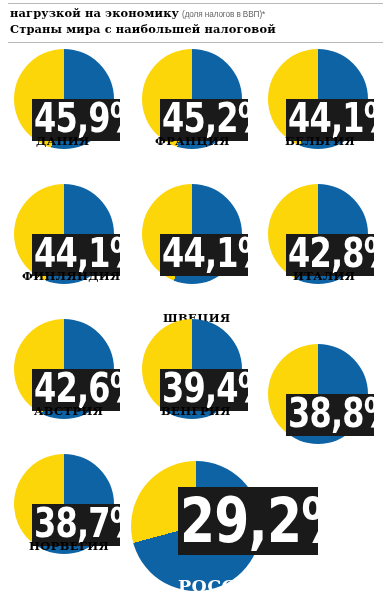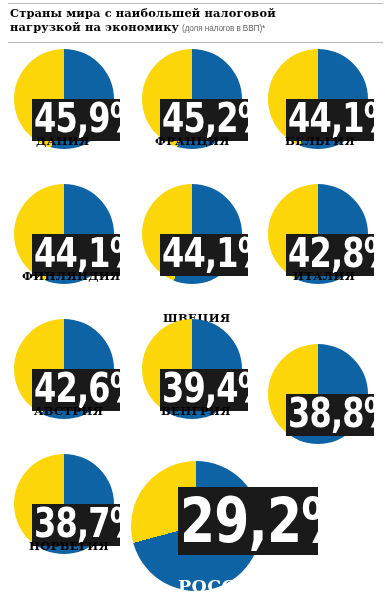--- a/index.html
+++ b/index.html
@@ -98,22 +98,22 @@
   }
 </style>
 </head>
 <body>
 
 <div id="infographic">
 
   <div class="rule-top"></div>
 
   <div id="title-block">
+    <div class="tline"><span>нагрузкой на экономику</span><span class="note">(доля налогов в ВВП)*</span></div>
     <div class="tline">Страны мира с наибольшей налоговой</div>
-    <div class="tline"><span>нагрузкой на экономику</span><span class="note">(доля налогов в ВВП)*</span></div>
   </div>
 
   <div class="rule-under-title"></div>
 
   <div id="pies">
       <div class="cell" style="left: 0px; top: 0px; width: 391px; height: 600px;">
         <div class="pie" style="left: 14px; top: 49px; width: 100px; height: 100px; background: conic-gradient(rgb(14, 99, 165) 0deg, rgb(14, 99, 165) 194.76deg, rgb(252, 214, 8) 194.76deg, rgb(252, 214, 8) 360deg);"></div>
         <div class="valuebox" style="left: 32px; top: 99px; width: 88px; height: 42px; background: rgb(26, 26, 26);"></div>
         <div class="valuetext" style="font-size: 40px; left: 34px; top: 138px; transform: scaleX(0.8) translateY(-100%); line-height: 1;">45,9%</div>
         <div class="countrylabel" style="font-size: 11.5px; left: 36px; top: 136px; line-height: 1;">ДАНИЯ</div>

